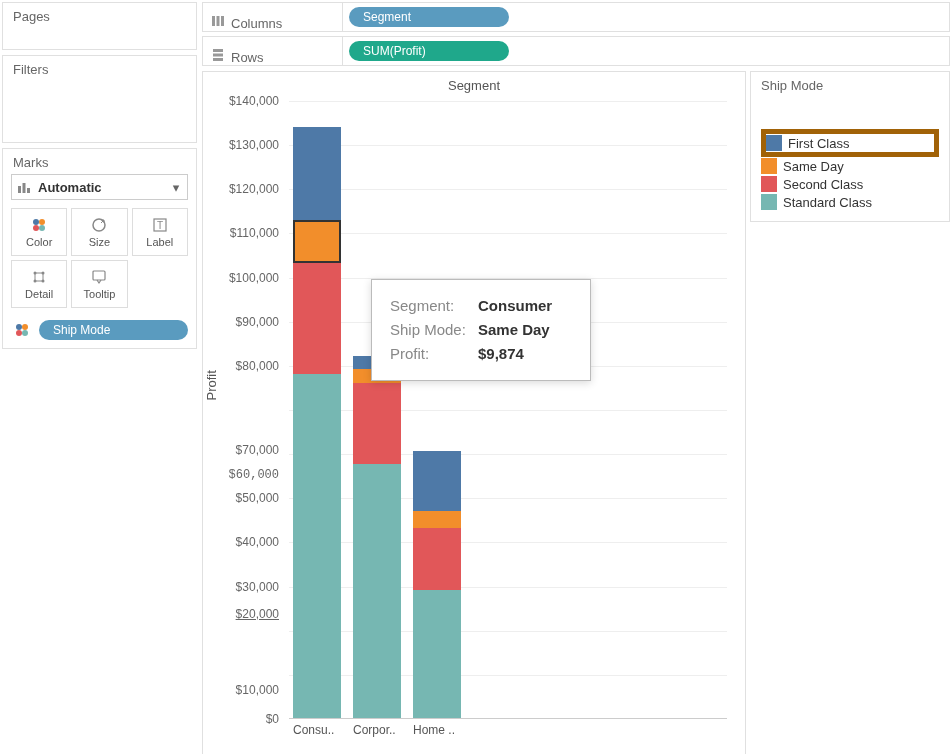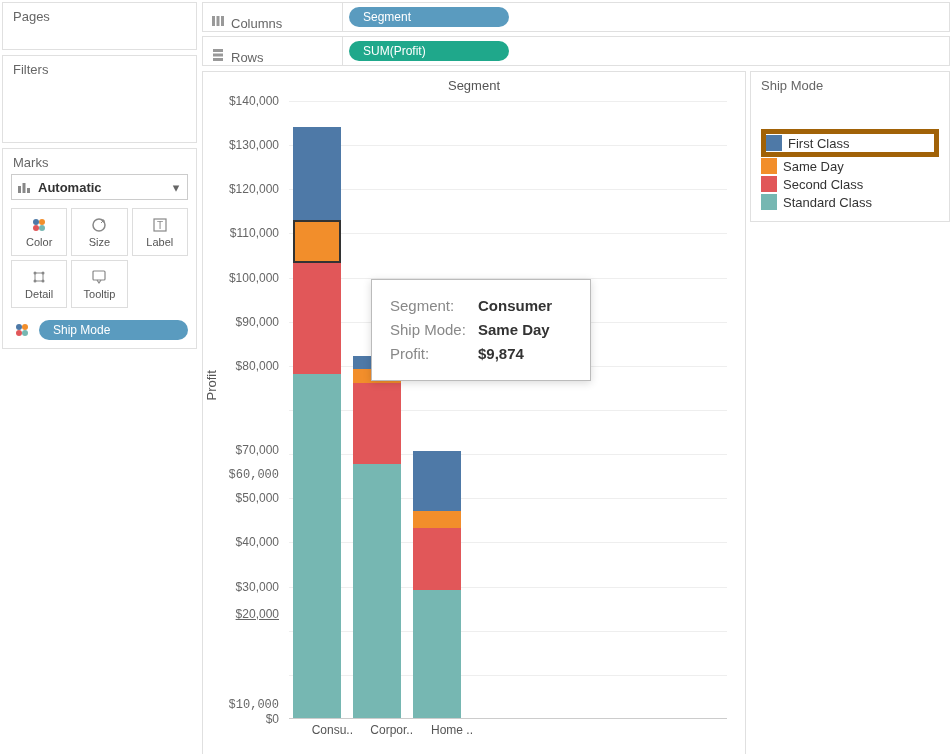--- a/index.html
+++ b/index.html
@@ -49,21 +49,21 @@
     .y-title { position: absolute; left: 8px; top: 50%; transform: rotate(-90deg) translateX(26px); transform-origin: left center; color: #555; font-size: 13px; }
     
     .plot { position: absolute; left: 86px; top: 0; right: 18px; height: 618px; border-bottom: 1px solid #ccc; }
     .grid-line { position: absolute; left: 0; right: 0; border-top: 1px solid #eee; }
     
     .bar { position: absolute; bottom: 0; width: 48px; }
     .segment { position: absolute; left: 0; right: 0; }
     .seg-highlight { border: 2px solid #333; }
     
     .x-labels { position: absolute; left: 86px; right: 18px; top: 622px; display: flex; }
-    .x-label { width: 60px; text-align: right; font-size: 12px; color: #555; }
+    .x-label { width: 60px; text-align: left; font-size: 12px; color: #555; }
     
     .tooltip { position: absolute; background: #fff; border: 1px solid #bbb; box-shadow: 0 2px 8px rgba(0,0,0,0.15); padding: 14px 18px; z-index: 10; min-width: 220px; }
     .tooltip-row { display: flex; gap: 6px; font-size: 15px; line-height: 1.6; }
     .tooltip-label { color: #888; min-width: 82px; }
     .tooltip-value { color: #333; font-weight: 600; }
     
     .legend { border: 1px solid #e0e0e0; padding: 6px 10px 10px; }
     .legend-title { color: #666; margin-bottom: 4px; font-size: 13px; }
     .legend-item { display: flex; align-items: center; gap: 6px; padding: 1px 0; font-size: 13px; }
     .swatch { width: 16px; height: 16px; }
@@ -195,21 +195,21 @@
     </div>
   </div>
 
   <div class="viz-row">
     <div class="viz-panel">
       <div class="chart-title">Segment</div>
       <div class="chart-area">
         <div class="y-title">Profit</div>
         <div class="y-axis" id="y-axis">
             <div class="y-tick" style="top: 618px;">$0</div>
-            <div class="y-tick" style="top: 604px; font-family: Liberation Mono, monospace;">$10,000</div>
+            <div class="y-tick" style="top: 589px;">$10,000</div>
             <div class="y-tick" style="top: 513px; text-decoration: underline;">$20,000</div>
             <div class="y-tick" style="top: 485.571px;">$30,000</div>
             <div class="y-tick" style="top: 441.429px;">$40,000</div>
             <div class="y-tick" style="top: 397.286px;">$50,000</div>
             <div class="y-tick" style="top: 374px; font-family: Liberation Mono, monospace;">$60,000</div>
             <div class="y-tick" style="top: 309px; margin-top: 40px;">$70,000</div>
             <div class="y-tick" style="top: 264.857px;">$80,000</div>
             <div class="y-tick" style="top: 220.714px;">$90,000</div>
             <div class="y-tick" style="top: 176.571px;">$100,000</div>
             <div class="y-tick" style="top: 132.429px;">$110,000</div>

